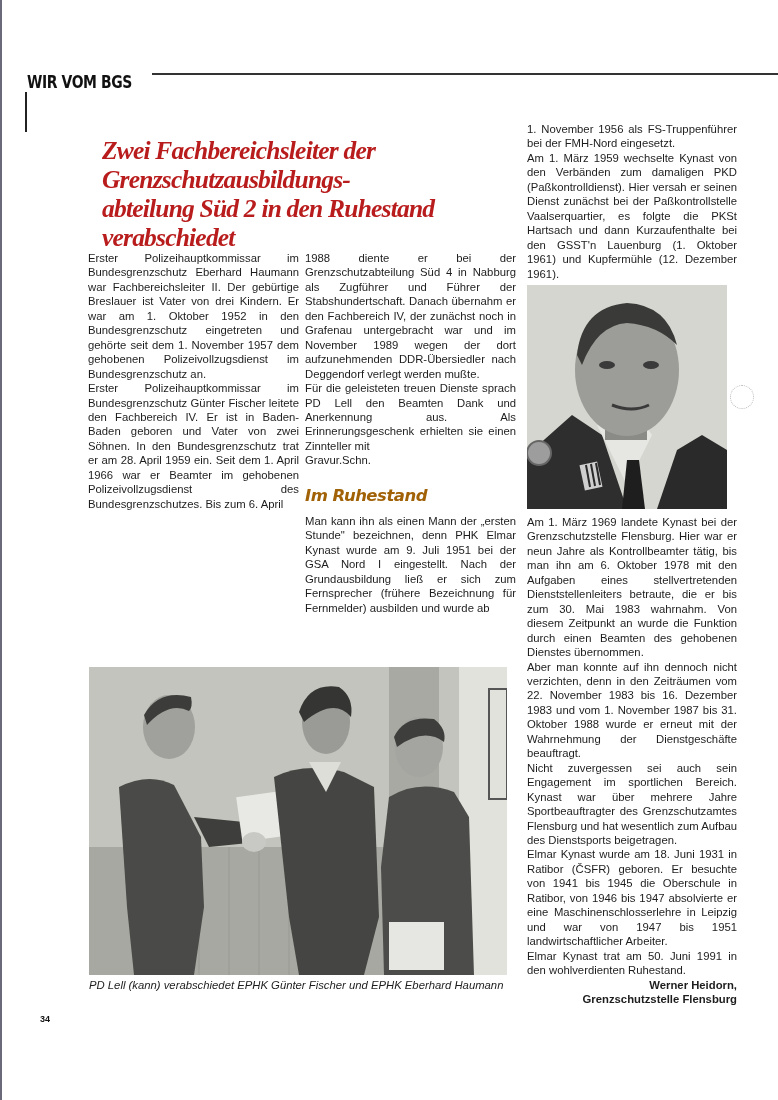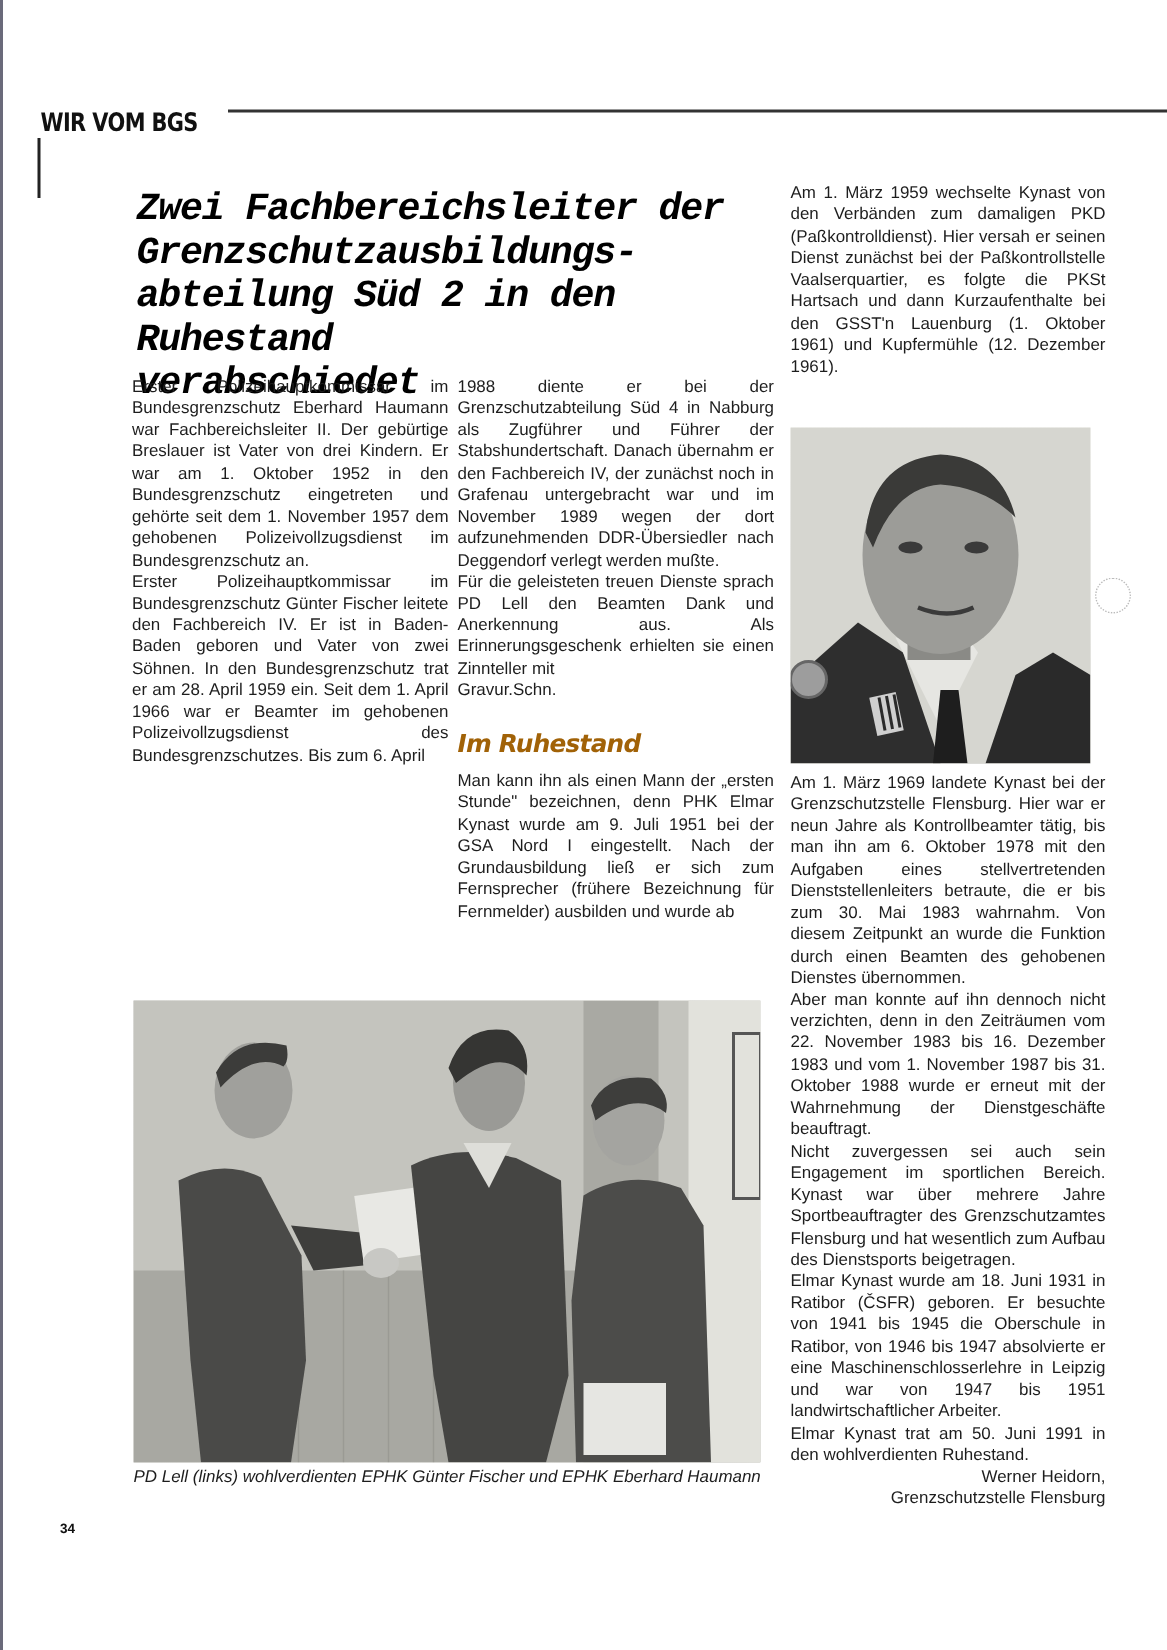--- a/index.html
+++ b/index.html
@@ -4,32 +4,32 @@
 <style>
   html, body { margin: 0; padding: 0; }
   body { width: 778px; height: 1100px; background: #ffffff; position: relative; overflow: hidden;
          font-family: "Liberation Sans", sans-serif; color: #1b1b1b; }
   .left-edge { position: absolute; left: 0; top: 0; width: 2px; height: 1100px; background: #6a6a7a; }
   .section-header { position: absolute; left: 27px; top: 72px; font-family: "DejaVu Sans", sans-serif;
          font-weight: bold; font-size: 17px; letter-spacing: -0.5px; transform: scaleX(0.82); transform-origin: left top;
          color: #111; white-space: nowrap; }
   .header-rule { position: absolute; left: 152px; top: 73px; width: 626px; height: 2px; background: #333; }
   .vert-rule { position: absolute; left: 25px; top: 92px; width: 2px; height: 40px; background: #222; }
-  .headline { position: absolute; left: 86px; top: 120px; width: 440px; font-family: Liberation Mono, monospace;
-         font-weight: bold; font-style: italic; font-size: 25.5px; line-height: 29px; letter-spacing: -0.8px; color: #000000; margin: 5px; }
+  .headline { position: absolute; left: 86px; top: 120px; width: 440px; font-family: Liberation Serif, serif;
+         font-weight: bold; font-style: italic; font-size: 25.5px; line-height: 29px; letter-spacing: -0.8px; color: #b91c1c; margin: 16px; }
   .col { position: absolute; font-size: 11.3px; line-height: 14.45px; text-align: justify; color: #1d1d1d; }
   .col p { margin: 0; text-align: justify; text-align-last: left; }
   .col-1 { left: 88px; top: 251px; width: 211px; }
   .col-2 { left: 305px; top: 251px; width: 211px; }
   .col-3 { left: 527px; top: 122px; width: 210px; }
   .col-3b { left: 527px; top: 515px; width: 210px; }
   .sign-row { display: flex; }
   .subhead { font-family: "DejaVu Sans", sans-serif; font-weight: bold; font-style: italic; font-size: 16.5px;
          letter-spacing: -0.5px; margin: 18px 0 8px 0 !important; color: #a16207; line-height: 20px; }
-  .right { text-align: left; text-align-last: right !important; }
+  .right { text-align: left; text-align-last: right !important; font-weight: bold; }
   .photo { position: absolute; overflow: hidden; }
   .portrait { left: 527px; top: 285px; width: 200px; height: 224px;
          background: linear-gradient(180deg, #dcdcd6 0%, #cfcfc9 60%, #b9b9b3 100%); }
   .group { left: 89px; top: 667px; width: 418px; height: 308px;
          background: linear-gradient(90deg, #b8b8b2 0%, #c8c8c2 40%, #bdbdb7 70%, #d8d8d2 100%); }
   .caption { position: absolute; left: 89px; top: 979px; width: 440px; font-size: 11.3px; font-style: italic; color: #1d1d1d; white-space: nowrap; }
   .page-number { position: absolute; left: 40px; top: 1014px; font-size: 9px; font-weight: bold; color: #111; }
   .scan-blot { position: absolute; left: 730px; top: 385px; width: 22px; height: 22px; border: 1px dotted #bbb; border-radius: 50%; }
 </style>
 </head>
@@ -58,20 +58,21 @@
   <p>Für die geleisteten treuen Dienste sprach PD Lell den Beamten Dank und Anerkennung aus. Als Erinnerungsgeschenk erhielten sie einen Zinnteller mit</p>
   <p class="sign-row">
     <span>Gravur.</span>
     <span>Schn.</span>
   </p>
   <p class="subhead">Im Ruhestand</p>
   <p>Man kann ihn als einen Mann der „ersten Stunde" bezeichnen, denn PHK Elmar Kynast wurde am 9. Juli 1951 bei der GSA Nord I eingestellt. Nach der Grundausbildung ließ er sich zum Fernsprecher (frühere Bezeichnung für Fernmelder) ausbilden und wurde ab</p>
 </div>
 
 <div class="col col-3">
+  <p>1. November 1956 als FS-Truppenführer bei der FMH-Nord eingesetzt.</p>
   <p>Am 1. März 1959 wechselte Kynast von den Verbänden zum damaligen PKD (Paßkontrolldienst). Hier versah er seinen Dienst zunächst bei der Paßkontrollstelle Vaalserquartier, es folgte die PKSt Hartsach und dann Kurzaufenthalte bei den GSST'n Lauenburg (1. Oktober 1961) und Kupfermühle (12. Dezember 1961).</p>
 </div>
 
 <div class="photo portrait">
   <svg width="200" height="224" viewBox="0 0 200 224">
     <rect width="200" height="224" fill="#d6d6d0"></rect>
 
     <path d="M0 170 L45 130 L75 150 L100 224 L0 224 Z" fill="#2e2e2e"></path>
     <path d="M200 224 L130 224 L150 165 L175 150 L200 165 Z" fill="#2a2a2a"></path>
 
@@ -135,16 +136,16 @@
     <path d="M210 45 Q220 15 250 20 Q265 30 262 50 Q245 30 215 55 Z" fill="#353533"></path>
     <path d="M220 95 L237 125 L252 95 Z" fill="#deded9"></path>
 
     <path d="M300 130 Q330 112 365 125 L380 150 L385 308 L295 308 L292 200 Z" fill="#4c4c4a"></path>
     <ellipse cx="330" cy="80" rx="24" ry="30" fill="#a4a4a0"></ellipse>
     <path d="M305 70 Q315 48 345 52 Q358 62 355 75 Q335 60 308 80 Z" fill="#3e3e3c"></path>
     <rect x="300" y="255" width="55" height="48" fill="#e6e6e2"></rect>
   </svg>
 </div>
 
-<div class="caption">PD Lell (links) wohlverdienten EPHK Günter Fischer und EPHK Eberhard Haumann</div>
+<div class="caption">PD Lell (kann) verabschiedet EPHK Günter Fischer und EPHK Eberhard Haumann</div>
 
 <div class="page-number">34</div>
 <div class="scan-blot"></div>
 
 </body></html>

